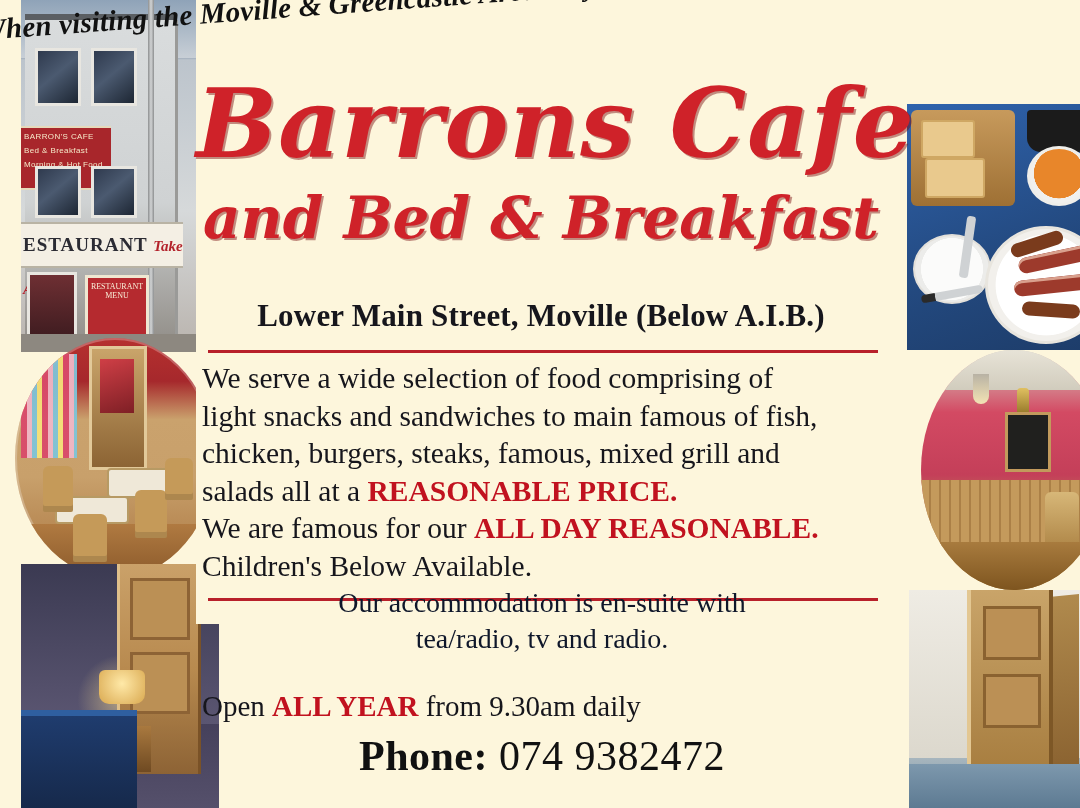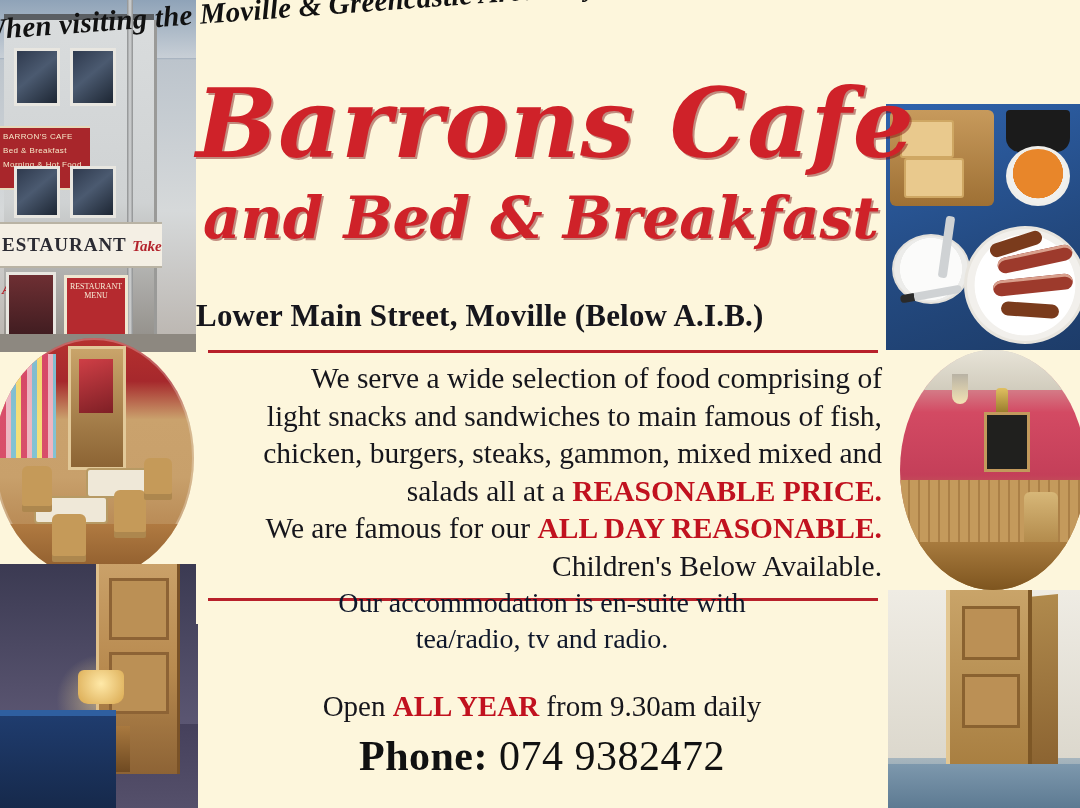--- a/index.html
+++ b/index.html
@@ -13,20 +13,21 @@
     height: 808px;
     overflow: hidden;
     background: #fdf6dc;
     font-family: "Liberation Serif", serif;
   }
 
   
   .photo {
     position: absolute;
     overflow: hidden;
+    margin-left: 21px;
   }
 
   
   #photo-exterior {
     left: 0; top: 0; width: 196px; height: 352px;
     background:
       linear-gradient(to bottom, #6f7f93 0%, #8a9aae 16%, #bcc4cc 17%, #d6d9da 60%, #b9b3ad 100%);
   }
   #photo-exterior .sky {
     position: absolute; left: 0; top: 0; width: 100%; height: 58px;
@@ -334,40 +335,41 @@
     font-size: 58px;
     line-height: 64px;
     color: #cf2229;
     text-shadow: 2px 2px 0 rgba(120,10,14,0.45);
     white-space: nowrap;
   }
 
   #address {
     position: absolute;
     left: 0; top: 298px; width: 690px;
+    text-align: center;
     font-family: "Liberation Serif", serif;
     font-weight: bold;
     font-size: 31px;
     color: #16161c;
     letter-spacing: 0.2px;
     white-space: nowrap;
   }
 
   .rule {
     position: absolute;
     height: 3px;
     background: #b8202a;
   }
   #rule-1 { left: 12px; top: 350px; width: 670px; }
   #rule-2 { left: 12px; top: 598px; width: 670px; }
 
   #body-copy {
     position: absolute;
     left: 6px; top: 360px; width: 680px;
-    text-align: right;
+    text-align: left;
     font-family: "Liberation Serif", serif;
     font-size: 29.5px;
     line-height: 37.5px;
     color: #16161c;
   }
   #body-copy .red-bold {
     color: #c1121f;
     font-weight: bold;
   }
 
@@ -377,21 +379,20 @@
     text-align: center;
     font-family: "Liberation Serif", serif;
     font-size: 28px;
     line-height: 36px;
     color: #0f172a;
   }
 
   #open-line {
     position: absolute;
     left: 6px; top: 690px; width: 680px;
-    text-align: center;
     font-family: "Liberation Serif", serif;
     font-size: 29px;
     color: #16161c;
   }
   #open-line .all-year {
     color: #c1121f;
     font-weight: bold;
   }
 
   #phone {
@@ -509,21 +510,21 @@
   <div id="content">
     <div id="title-main">Barrons Cafe</div>
     <div id="title-sub">and Bed &amp; Breakfast</div>
     <div id="address">Lower Main Street, Moville (Below A.I.B.)</div>
 
     <div class="rule" id="rule-1"></div>
 
     <div id="body-copy">
       <div>We serve a wide selection of food comprising of</div>
       <div>light snacks and sandwiches to main famous of fish,</div>
-      <div>chicken, burgers, steaks, gammon, mixed mixed and</div>
+      <div>chicken, burgers, steaks, famous, mixed grill and</div>
       <div>
         <span>salads all at a </span><span class="red-bold">REASONABLE PRICE.</span>
       </div>
       <div>
         <span>We are famous for our </span><span class="red-bold">ALL DAY REASONABLE.</span>
       </div>
       <div>Children's Below Available.</div>
     </div>
 
     <div class="rule" id="rule-2"></div>

